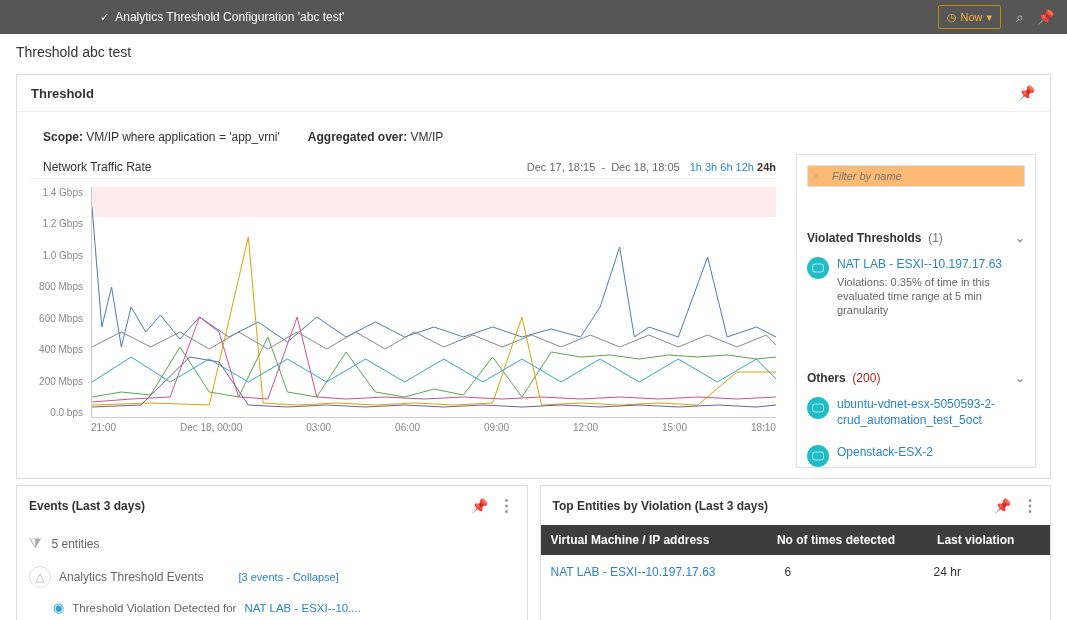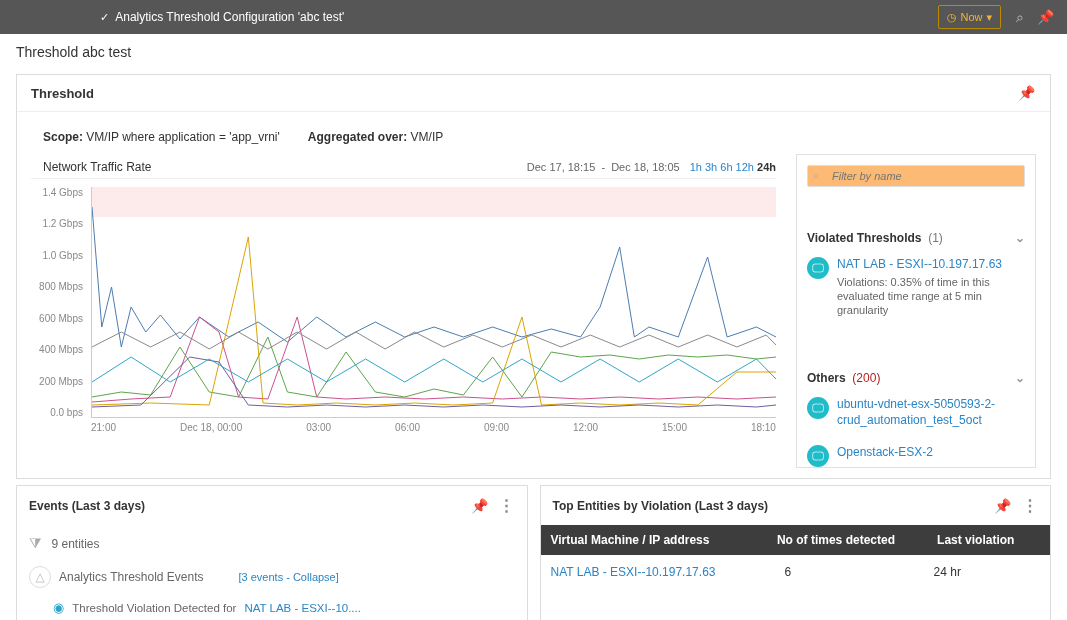--- a/index.html
+++ b/index.html
@@ -258,21 +258,21 @@
     <div class="panel-hdr">
       <span>Events (Last 3 days)</span>
       <div class="hdr-actions">
         <span class="pin-icon">📌</span>
         <span class="kebab">⋮</span>
       </div>
     </div>
     <div class="events-body">
       <div class="filter-row">
         <span class="funnel">⧩</span>
-        <span>9 entities</span>
+        <span>5 entities</span>
       </div>
       <div class="ate-row">
         <span class="ate-badge">△</span>
         <span class="label">Analytics Threshold Events</span>
         <span class="meta"><a>[3 events - Collapse]</a></span>
       </div>
       <div class="evt-line">
         <span class="eicon">◉</span>
         <span>Threshold Violation Detected for </span>
         <span class="link">NAT LAB - ESXI--10....</span>

